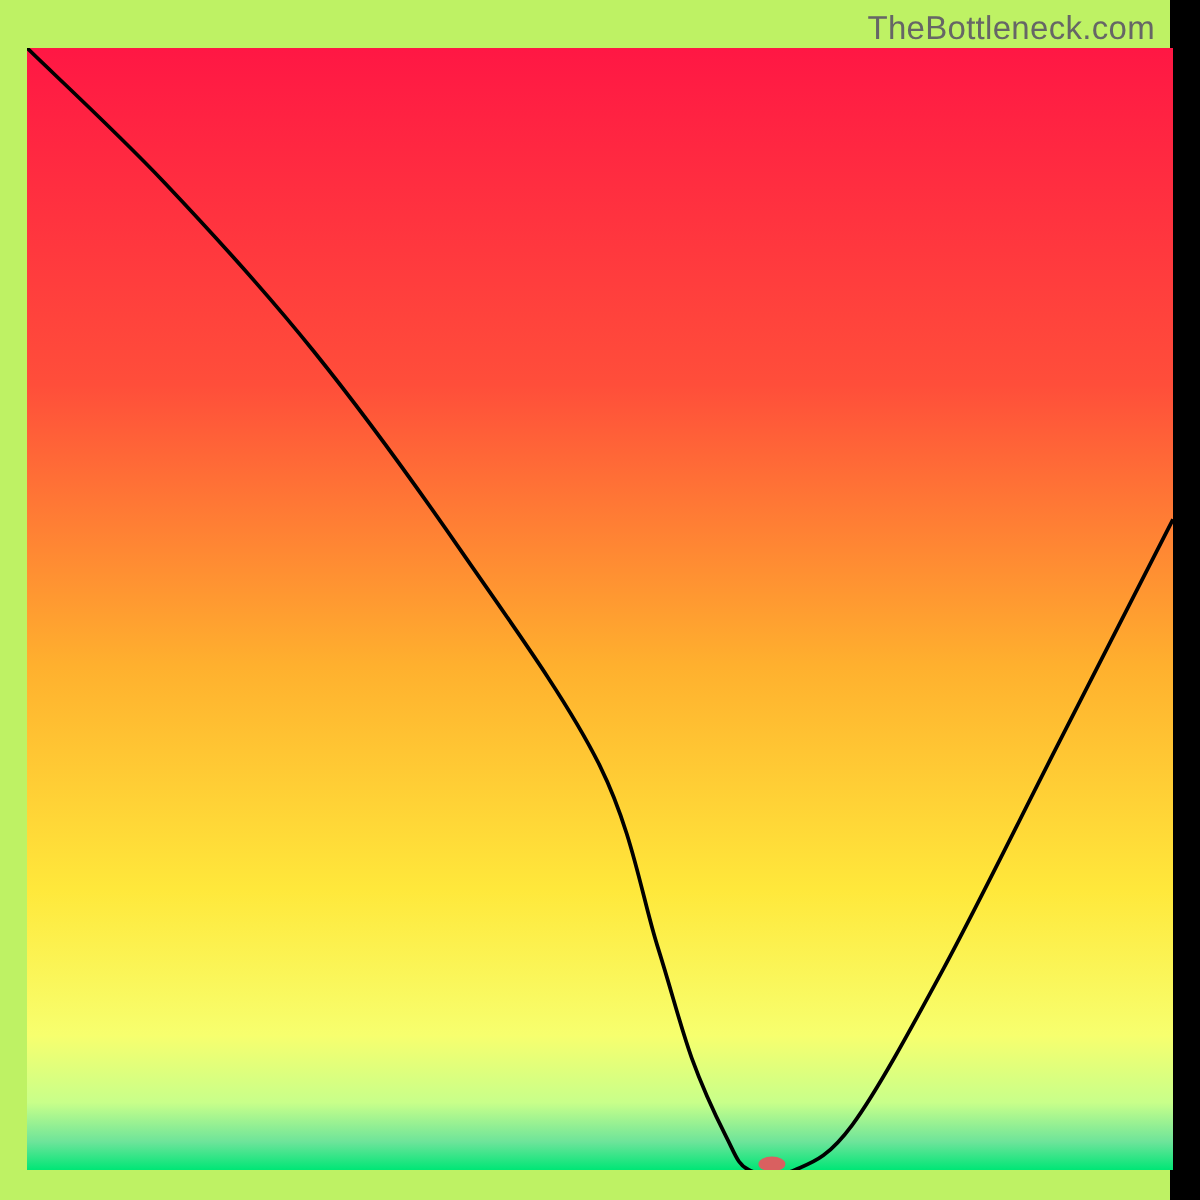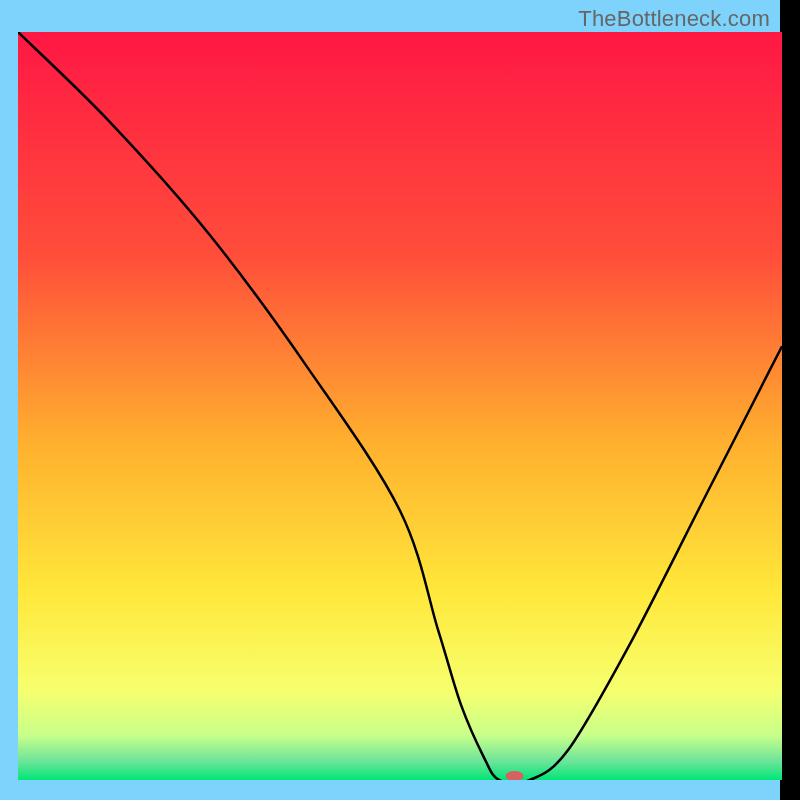--- a/index.html
+++ b/index.html
@@ -8,21 +8,21 @@
     width: 800px;
     height: 800px;
     background: #000;
     overflow: hidden;
     font-family: Arial, Helvetica, sans-serif;
   }
   .frame {
     position: relative;
     width: 780px;
     height: 800px;
-    background: #7dd3fc;
+    background: #bef264;
   }
   .watermark {
     position: absolute;
     top: 6px;
     right: 10px;
     color: #666;
     font-size: 22px;
     font-weight: 500;
     letter-spacing: 0.2px;
     z-index: 5;

